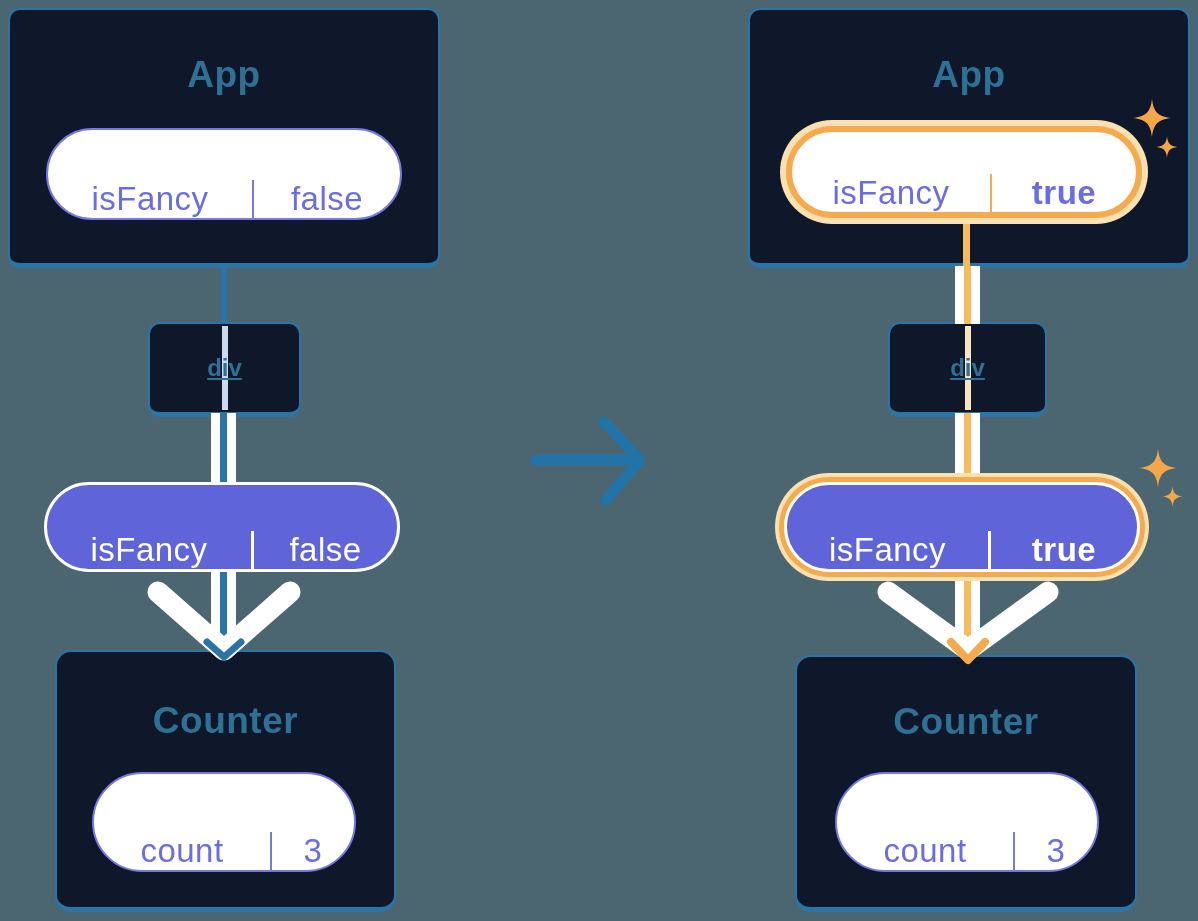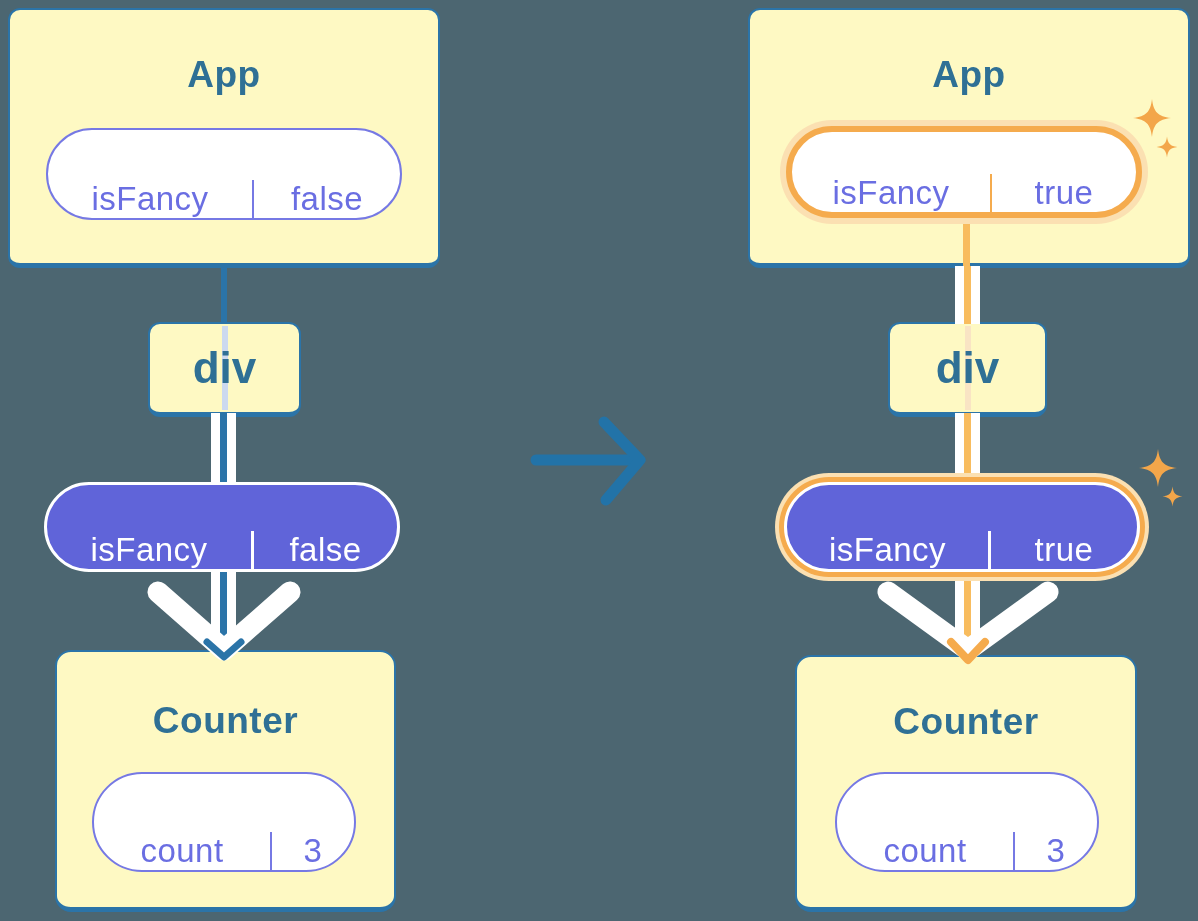--- a/index.html
+++ b/index.html
@@ -3,21 +3,21 @@
 <meta charset="utf-8">
 <style>
   html,body{margin:0;padding:0;background:#4c6671;}
   .stage{
     position:relative;width:1198px;height:921px;overflow:hidden;
     background:#4c6671;
     font-family:"Liberation Sans", sans-serif;
   }
   .abs{position:absolute;}
   .card{
-    position:absolute;background:#fef9c3;
+    position:absolute;background:#0f172a;
     border:2.5px solid #2b74a8;border-bottom-width:5px;
     border-radius:14px;box-sizing:border-box;
   }
   .tree-title{
     position:absolute;left:0;width:100%;text-align:center;
     font-size:37px;font-weight:600;color:#2f7095;letter-spacing:.5px;
   }
   .pill{
     position:absolute;display:flex;align-items:flex-end;
     border-radius:60px;box-sizing:border-box;z-index:2;
@@ -29,33 +29,33 @@
   .pill-outline{background:#fff;border:2.5px solid #7679e4;}
   .pill-outline .pill-cell{color:#6a6ee2;}
   .pill-outline .cell-left{border-right:2.5px solid #7679e4;}
   .pill-hl{background:#fff;border:6px solid #f5ab4d;box-shadow:0 0 0 6px #fbe0b2;}
   .pill-hl .pill-cell{color:#6a6ee2;}
   .pill-hl .cell-left{border-right:2px solid #f5ab4d;}
   .pill-solid{background:#6064d9;border:3px solid #fff;}
   .pill-solid .pill-cell{color:#fff;}
   .pill-solid .cell-left{border-right:3px solid #fff;}
   .pill-solid-hl{box-shadow:0 0 0 5px #f5ab4d,0 0 0 9px #fbe0b2;}
-  .bold-val{font-weight:400;}
+  .bold-val{font-weight:700;}
   .vline{position:absolute;z-index:0;}
   .pipe{position:absolute;display:flex;z-index:1;}
   .pipe .w{width:9px;background:#fff;}
   .pipe .c-blue{width:7px;background:#2b74a8;}
   .pipe .c-orange{width:7px;background:#f8bc5e;}
   .thruline{
     position:absolute;top:2px;bottom:2px;left:50%;width:6px;
     transform:translateX(-50%);z-index:0;
   }
   .div-label{
     position:absolute;inset:0;display:flex;align-items:center;justify-content:center;
-    font-size:44px;font-weight:600;color:#2f7095;z-index:1;
+    font-size:24px;font-weight:600;color:#2f7095;z-index:1;text-decoration:underline;
   }
   svg{display:block;}
 </style>
 </head>
 <body>
 
 <div class="stage">
 
   <div>
 

